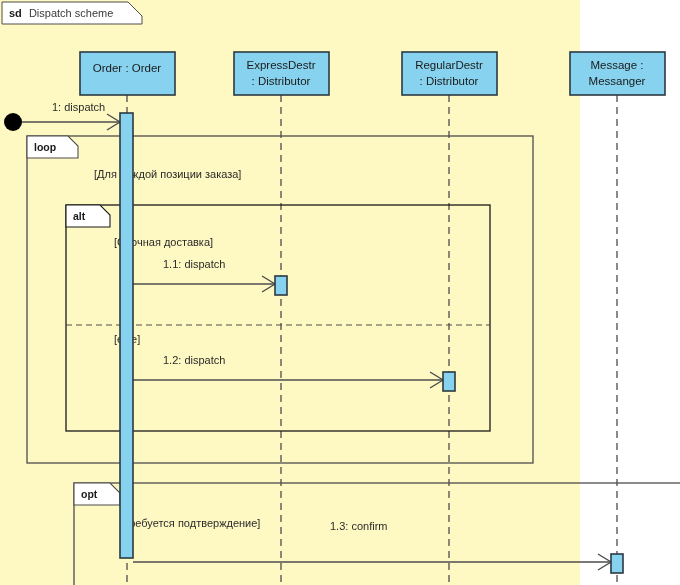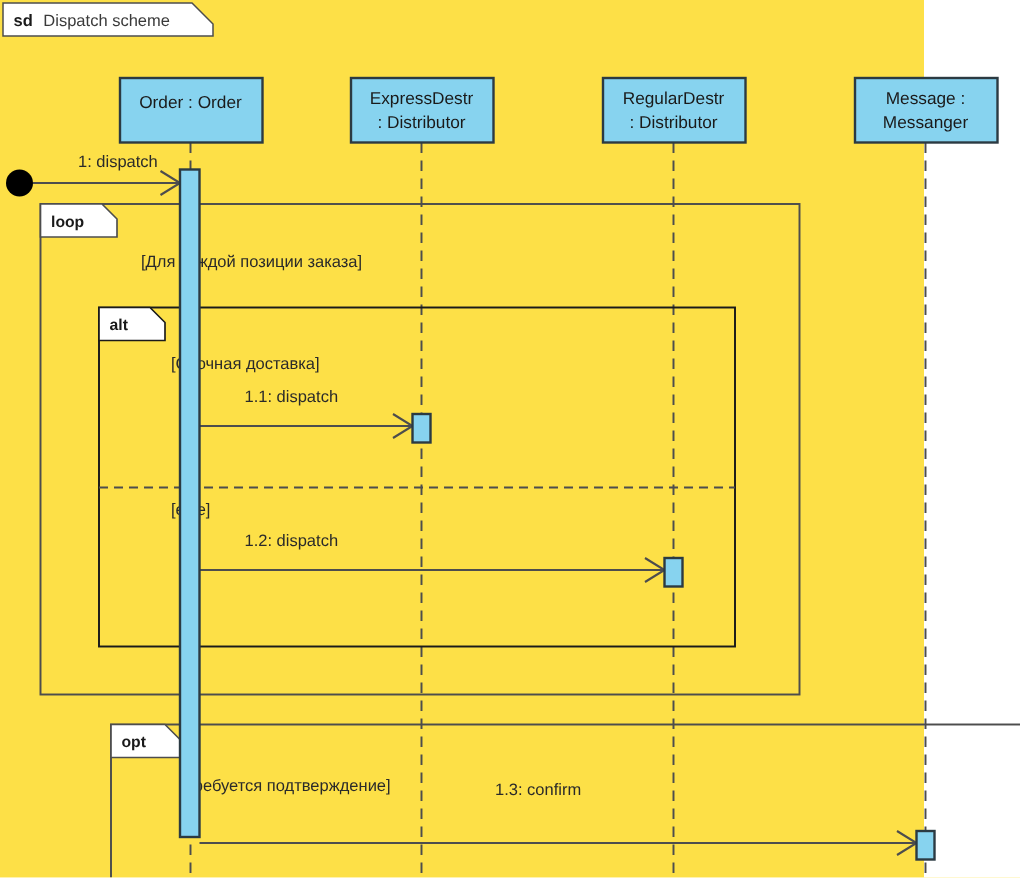--- a/index.html
+++ b/index.html
@@ -10,22 +10,21 @@
   body {
     font-family: "Liberation Sans", sans-serif;
     width: 680px;
     height: 585px;
     overflow: hidden;
   }
   #diagram-root {
     position: relative;
     width: 580px;
     height: 585px;
-    background: #fde047;
-    padding-left: 36px;
+    background: #fef9c3;
   }
   svg.diagram-canvas {
     position: absolute;
     left: 0;
     top: 0;
     width: 680px;
     height: 585px;
     display: block;
   }
   .frame-label-text {

